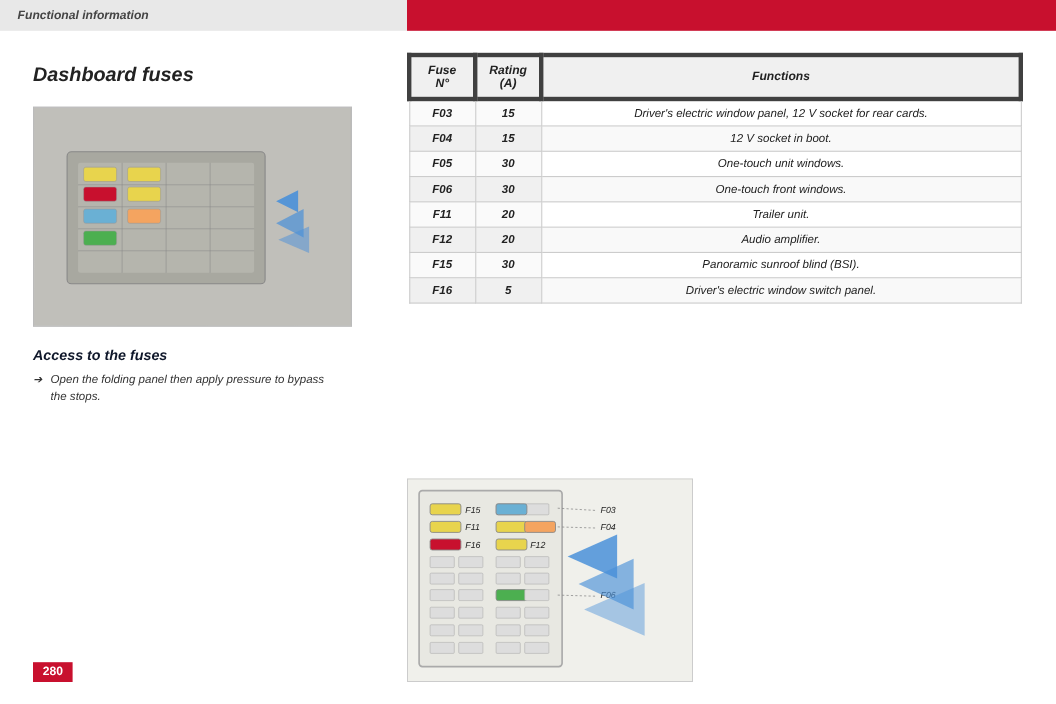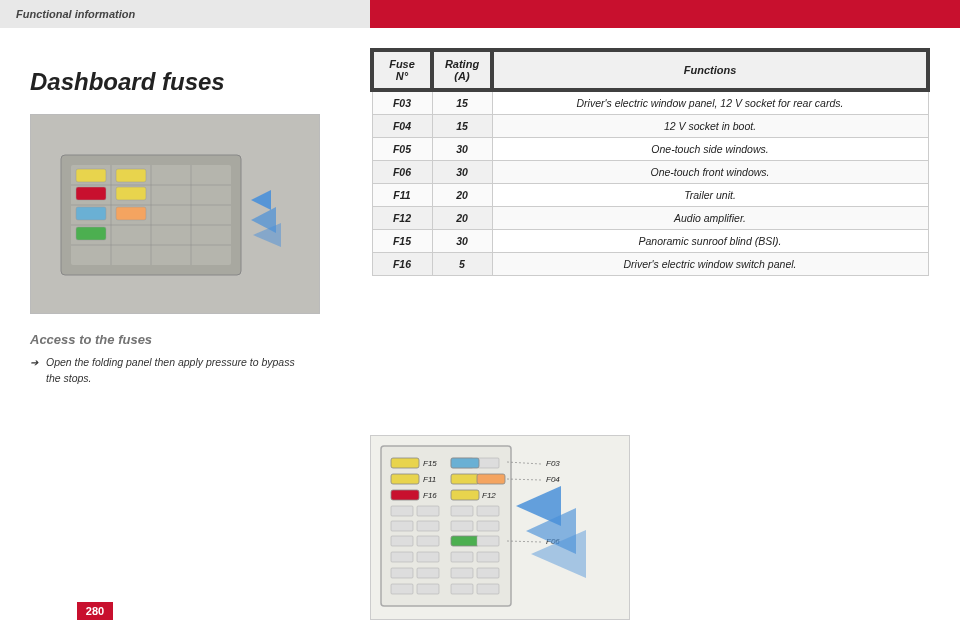--- a/index.html
+++ b/index.html
@@ -50,25 +50,25 @@
 
     
     .left-col {
       position: absolute;
       top: 28px;
       left: 30px;
       width: 320px;
     }
 
     .section-title {
-      font-size: 24px;
+      font-size: 18px;
       font-weight: bold;
       font-style: italic;
       color: #222;
-      margin-top: 40px;
+      margin-top: 30px;
       margin-bottom: 18px;
     }
 
     .fuse-image-box {
       width: 290px;
       height: 200px;
       background: #d0d0d0;
       border: 1px solid #bbb;
       display: flex;
       align-items: center;
@@ -90,21 +90,21 @@
       color: #333;
       margin-top: 12px;
       line-height: 1.4;
       max-width: 280px;
     }
 
     .access-title {
       font-size: 13px;
       font-weight: bold;
       font-style: italic;
-      color: #737373;
+      color: #0f172a;
       margin-top: 18px;
       margin-bottom: 8px;
     }
 
     .access-instruction {
       font-size: 10.5px;
       font-style: italic;
       color: #333;
       line-height: 1.5;
       padding-left: 16px;
@@ -125,21 +125,20 @@
       position: absolute;
       bottom: 20px;
       left: 30px;
       background: #c8102e;
       color: #fff;
       font-size: 11px;
       font-weight: bold;
       padding: 3px 8px;
       min-width: 36px;
       text-align: center;
-      margin-left: 47px;
     }
 
     
     .right-col {
       position: absolute;
       top: 48px;
       left: 370px;
       width: 560px;
     }
 
@@ -281,21 +280,21 @@
           <td>Driver's electric window panel, 12 V socket for rear cards.</td>
         </tr>
         <tr>
           <td>F04</td>
           <td>15</td>
           <td>12 V socket in boot.</td>
         </tr>
         <tr>
           <td>F05</td>
           <td>30</td>
-          <td>One-touch side windows.</td>
+          <td>One-touch unit windows.</td>
         </tr>
         <tr>
           <td>F06</td>
           <td>30</td>
           <td>One-touch front windows.</td>
         </tr>
         <tr>
           <td>F11</td>
           <td>20</td>
           <td>Trailer unit.</td>

